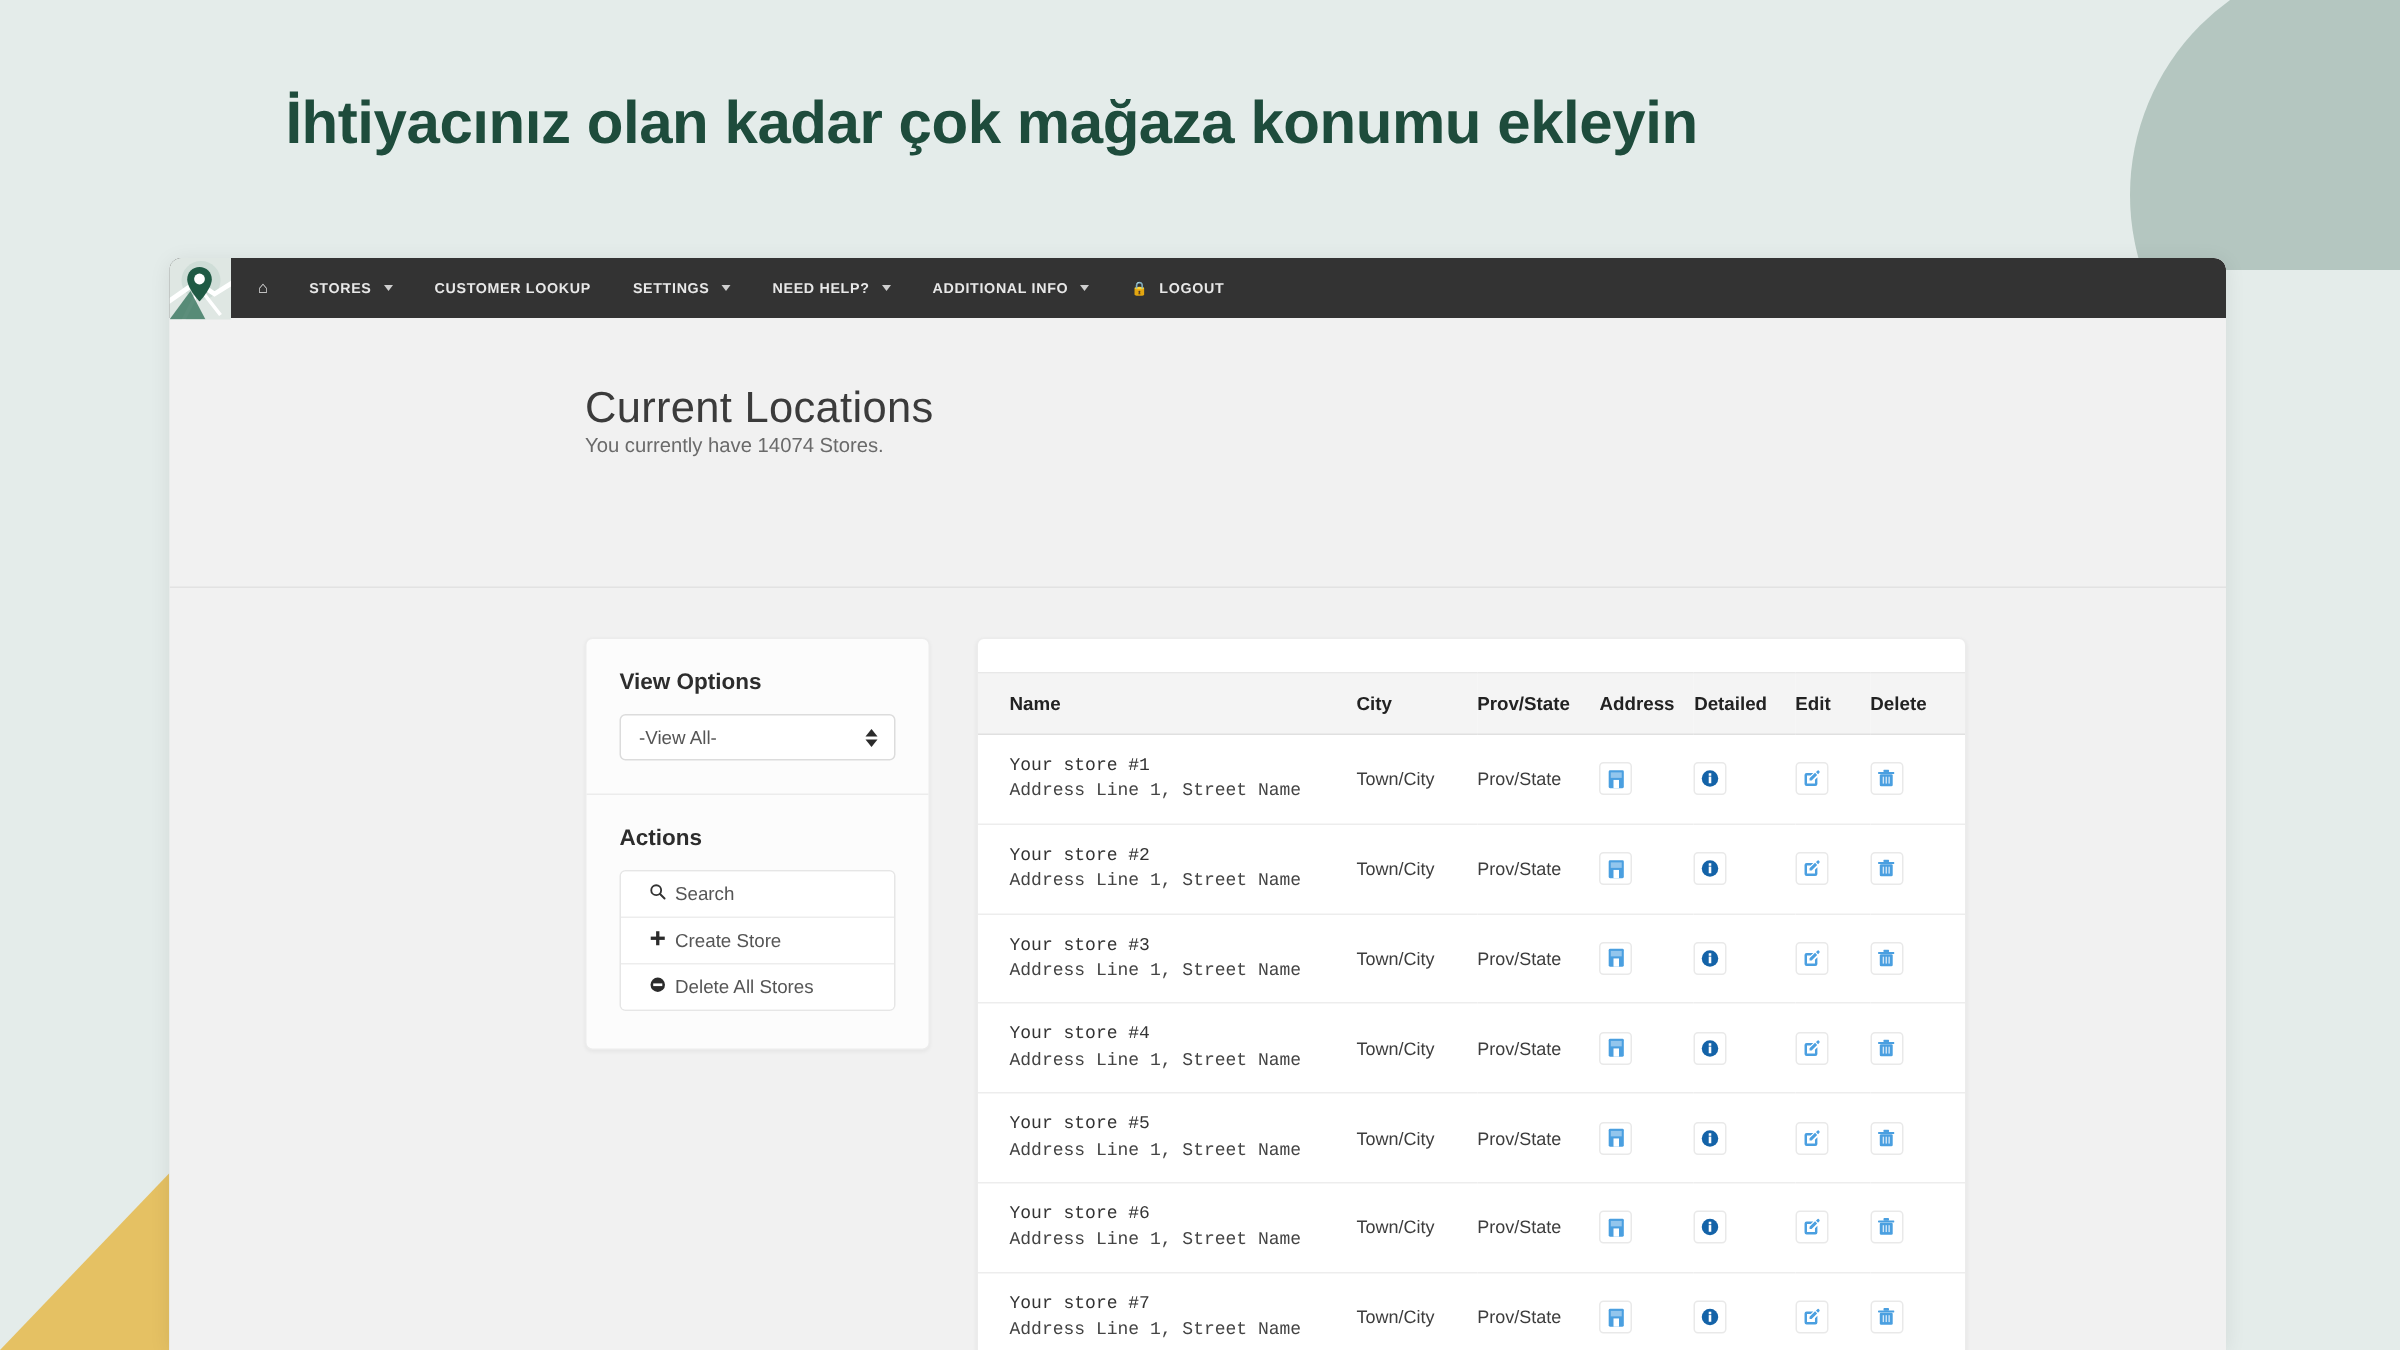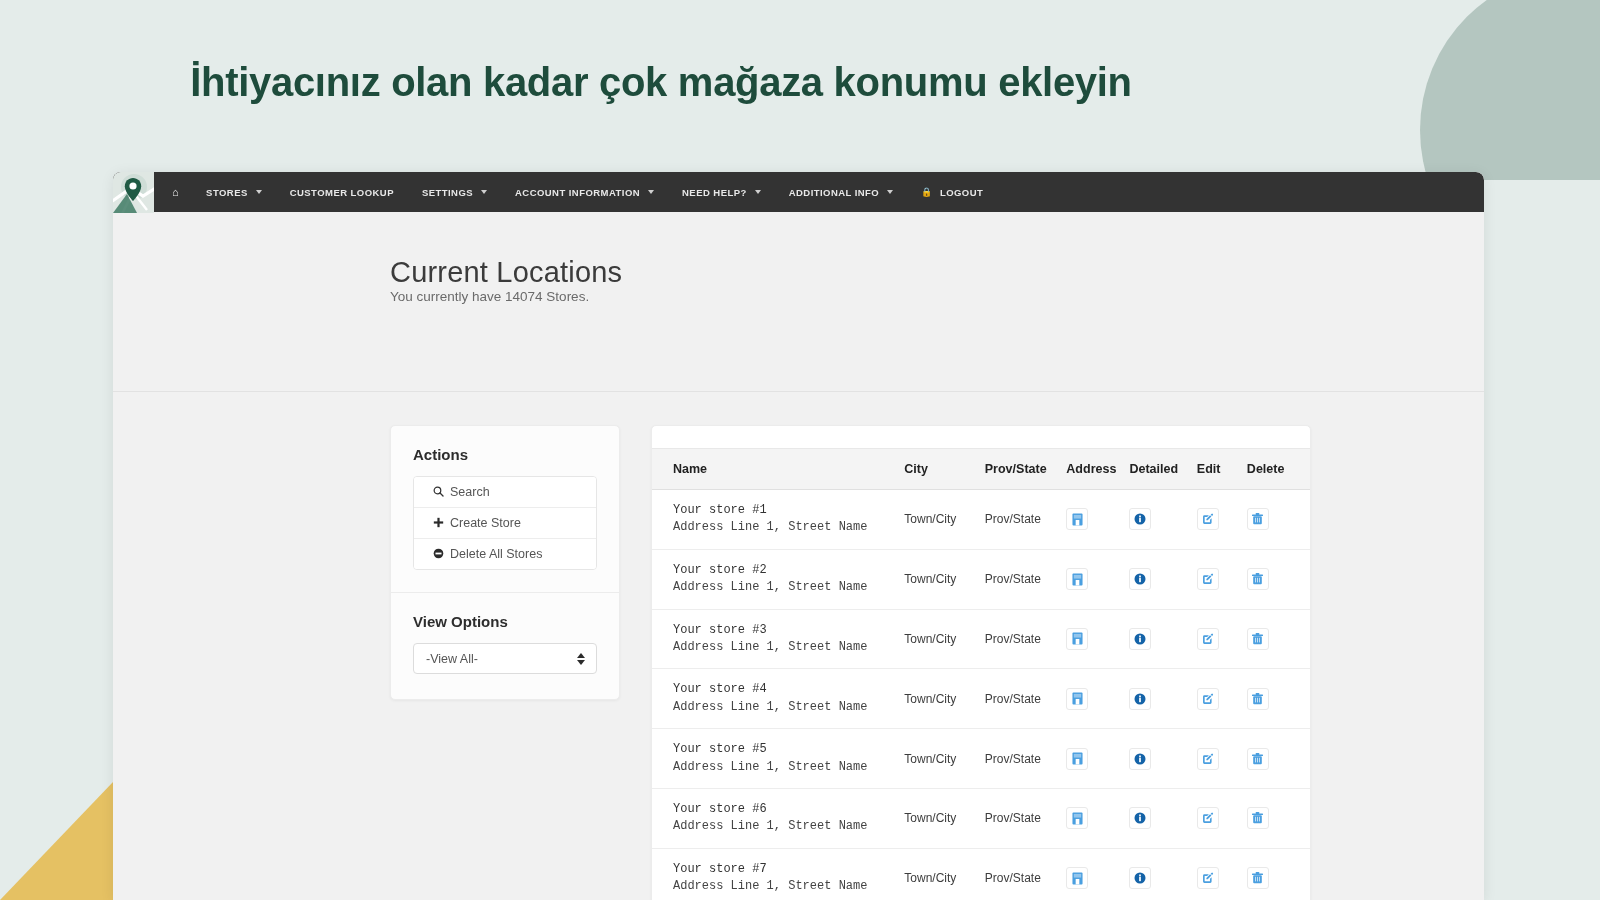--- a/index.html
+++ b/index.html
@@ -248,24 +248,20 @@
         <span class="caret"></span>
       </div>
       <div class="navitem">
         <span>CUSTOMER LOOKUP</span>
       </div>
       <div class="navitem">
         <span>SETTINGS</span>
         <span class="caret"></span>
       </div>
       <div class="navitem">
-        <span>ACCOUNT INFORMATION</span>
-        <span class="caret"></span>
-      </div>
-      <div class="navitem">
         <span>NEED HELP?</span>
         <span class="caret"></span>
       </div>
       <div class="navitem">
         <span>ADDITIONAL INFO</span>
         <span class="caret"></span>
       </div>
       <div class="navitem">
         <span class="lock-glyph">🔒</span>
         <span>LOGOUT</span>
@@ -274,20 +270,30 @@
   </div>
 
   <div class="page-head">
     <div class="page-title">Current Locations</div>
     <div class="page-sub">You currently have 14074 Stores.</div>
   </div>
 
   <div class="content">
 
     <div class="sidebar">
+      <div class="panel">
+        <div class="panel-title">View Options</div>
+        <div class="select-box">
+          <span>-View All-</span>
+          <span class="updown">
+              <b class="up"></b>
+              <b class="dn"></b>
+            </span>
+        </div>
+      </div>
       <div class="panel">
         <div class="panel-title">Actions</div>
         <div class="list-group">
           <div class="list-item">
             <span class="li-icon">
               <svg width="11" height="11" viewBox="0 0 16 16">
                   <circle cx="6.5" cy="6.5" r="4.8" fill="none" stroke="#333" stroke-width="1.8"></circle>
                   <line x1="10.2" y1="10.2" x2="14.6" y2="14.6" stroke="#333" stroke-width="1.9" stroke-linecap="round"></line>
                 </svg>
             </span>
@@ -306,30 +312,20 @@
             <span class="li-icon">
               <svg width="11" height="11" viewBox="0 0 16 16">
                   <circle cx="8" cy="8" r="7" fill="#2b2b2b"></circle>
                   <rect x="3.6" y="6.7" width="8.8" height="2.6" fill="#fff"></rect>
                 </svg>
             </span>
             <span>Delete All Stores</span>
           </div>
         </div>
       </div>
-      <div class="panel">
-        <div class="panel-title">View Options</div>
-        <div class="select-box">
-          <span>-View All-</span>
-          <span class="updown">
-              <b class="up"></b>
-              <b class="dn"></b>
-            </span>
-        </div>
-      </div>
     </div>
 
     <div class="table-card">
       <table>
         <thead>
           <tr>
             <th class="col-name">Name</th>
             <th class="col-city">City</th>
             <th class="col-prov">Prov/State</th>
             <th class="col-addr">Address</th>

